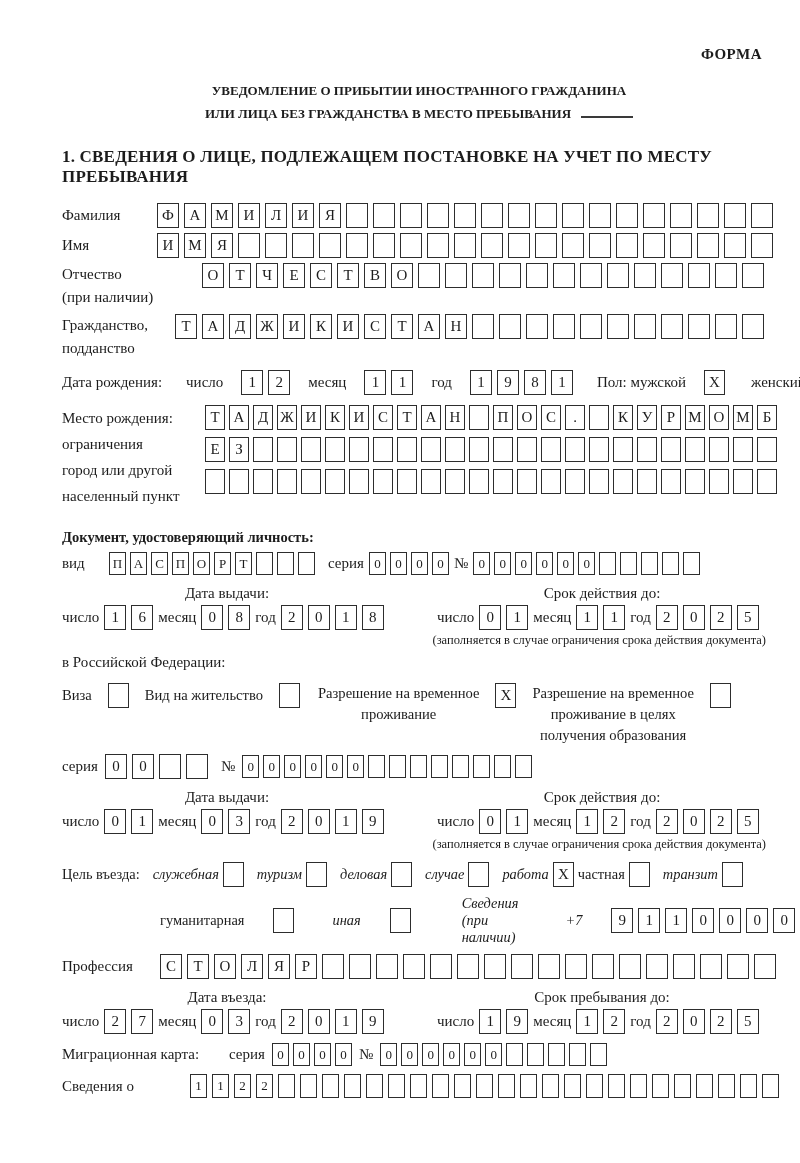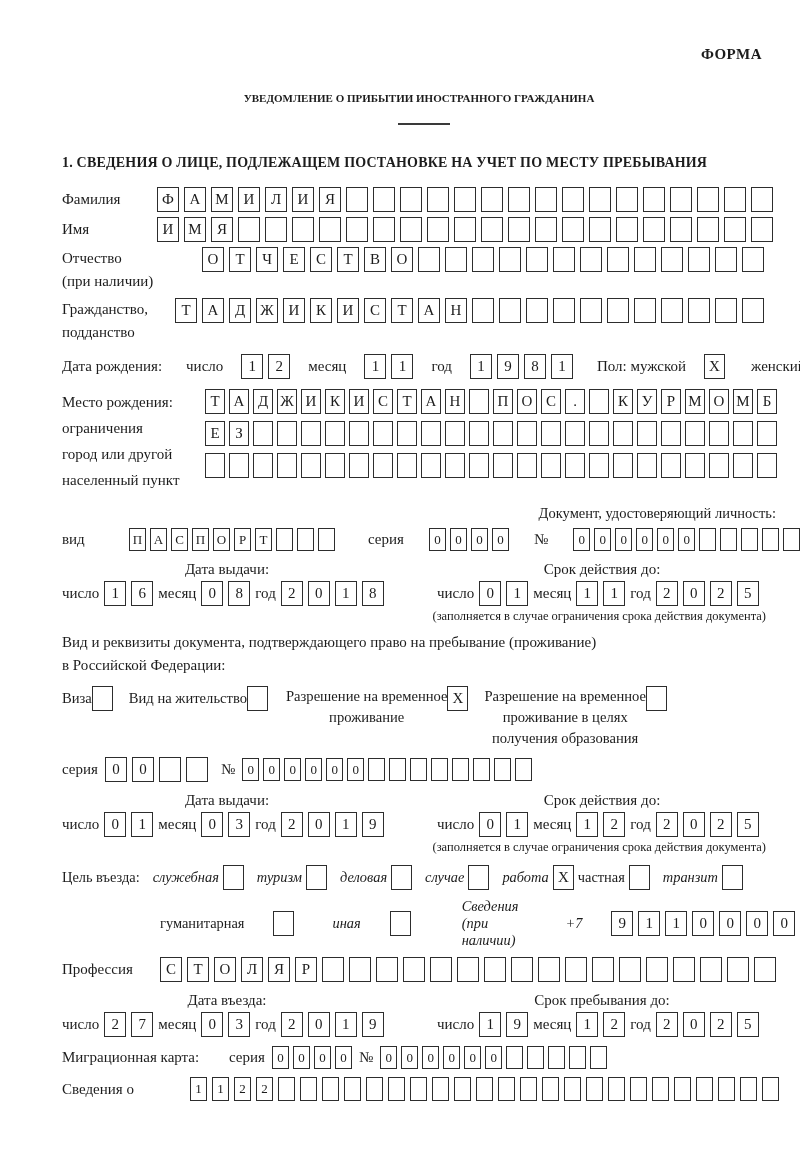--- a/index.html
+++ b/index.html
@@ -4,23 +4,23 @@
 <style>
   html,body{margin:0;padding:0;background:#ffffff;}
   body{width:800px;height:1163px;font-family:"Liberation Serif","DejaVu Serif",serif;color:#1c1c1c;}
   .page{width:800px;height:1163px;box-sizing:border-box;padding:30px 24px 0 62px;overflow:hidden;}
 
   
   .annex{margin-left:auto;width:185px;font-size:13px;line-height:19px;}
   .annex .ed{margin-top:5px;}
   .forma{margin-top:16px;text-align:right;padding-right:14px;font-weight:bold;font-size:15px;letter-spacing:.5px;}
 
-  .title{margin-top:24px;text-align:center;font-weight:bold;font-size:11px;line-height:23px;}
+  .title{margin-top:16px;text-align:center;font-weight:bold;font-size:13px;line-height:23px;}
   .blank{display:inline-block;width:52px;border-bottom:2px solid #3a3a3a;margin-left:10px;}
-  .sec{margin-top:22px;font-weight:bold;font-size:14px;letter-spacing:.2px;}
+  .sec{margin-top:22px;font-weight:bold;font-size:17px;letter-spacing:.2px;}
 
   .row{display:flex;align-items:center;margin-top:5px;}
   .row.start{align-items:flex-start;}
   .lbl{font-size:15px;flex:none;}
   .lbl2{font-size:15px;flex:none;line-height:23px;}
   .mt10{margin-top:10px;} .mt16{margin-top:16px;}
 
   .cells{display:flex;gap:5px;flex:none;}
   .cell{width:22px;min-width:22px;height:25px;box-sizing:border-box;border:1.6px solid #2d2d2d;
         display:flex;align-items:center;justify-content:center;font-size:15px;background:#fff;}
@@ -35,37 +35,37 @@
 
   .dhead{font-size:15px;text-align:center;margin-bottom:3px;}
   .daterow{display:flex;margin-top:10px;}
   .dcol-l{flex:none;width:330px;padding-left:0;}
   .dcol-r{flex:none;width:330px;margin-left:45px;}
   .dgroup{display:flex;align-items:center;gap:5px;font-size:15px;}
   .dlbl{flex:none;}
   .note{font-size:12.5px;} .note.right{text-align:right;padding-right:10px;margin-top:3px;}
 
   .cbrow{display:flex;align-items:flex-start;margin-top:12px;font-size:14.6px;}
-  .cbrow .pair{display:flex;align-items:center;gap:0;}
+  .cbrow .pair{display:flex;align-items:center;gap:16px;}
   .cbcol{text-align:center;line-height:21px;}
   .purpose{display:flex;align-items:center;font-size:14.4px;gap:4px;flex-wrap:nowrap;}
   .purpose .gap{margin-left:9px;font-style:italic;}
   .indent{margin-left:98px;gap:29px;}
 </style>
 </head>
 <body>
 
 <div class="page">
 
 
   <div class="forma">ФОРМА</div>
 
   <div class="title">
     <div>УВЕДОМЛЕНИЕ О ПРИБЫТИИ ИНОСТРАННОГО ГРАЖДАНИНА</div>
-    <div><span class="blank"></span></div>
+    <div><span>ИЛИ ЛИЦА БЕЗ ГРАЖДАНСТВА В МЕСТО ПРЕБЫВАНИЯ</span><span class="blank"></span></div>
   </div>
 
   <div class="sec">1. СВЕДЕНИЯ О ЛИЦЕ, ПОДЛЕЖАЩЕМ ПОСТАНОВКЕ НА УЧЕТ ПО МЕСТУ ПРЕБЫВАНИЯ</div>
 
   <div class="row mt16">
     <div class="lbl" style="width:95px">Фамилия</div>
     <div class="cells">
         <span class="cell">Ф</span>
         <span class="cell">А</span>
         <span class="cell">М</span>
@@ -289,23 +289,23 @@
           <span class="cell"></span>
           <span class="cell"></span>
           <span class="cell"></span>
           <span class="cell"></span>
           <span class="cell"></span>
           <span class="cell"></span>
         </div>
     </div>
   </div>
 
-  <div style="text-align:right;font-weight:normal;font-size:14.5px;margin-top:12px;">Документ, удостоверяющий личность:</div>
-
-  <div class="row" style="gap:25px;margin-top:6px;">
+  <div style="text-align:left;font-weight:bold;font-size:14.5px;margin-top:20px;">Документ, удостоверяющий личность:</div>
+
+  <div class="row" style="gap:5px;margin-top:6px;">
     <span class="lbl" style="width:42px">вид</span>
     <div class="cells sm">
         <span class="cell">П</span>
         <span class="cell">А</span>
         <span class="cell">С</span>
         <span class="cell">П</span>
         <span class="cell">О</span>
         <span class="cell">Р</span>
         <span class="cell">Т</span>
         <span class="cell"></span>
@@ -376,21 +376,20 @@
             <span class="cell">2</span>
             <span class="cell">0</span>
             <span class="cell">2</span>
             <span class="cell">5</span>
           </div>
       </div>
     </div>
   </div>
   <div class="note right">(заполняется в случае ограничения срока действия документа)</div>
 
-  <div class="lbl mt10">Вид и реквизиты документа, подтверждающего право на пребывание (проживание)</div>
   <div class="lbl" style="margin-top:6px">в Российской Федерации:</div>
 
   <div class="cbrow">
     <div class="pair">
       <span>Виза</span>
       <span class="cb"></span>
     </div>
     <div class="pair" style="margin-left:16px">
       <span>Вид на жительство</span>
       <span class="cb"></span>

